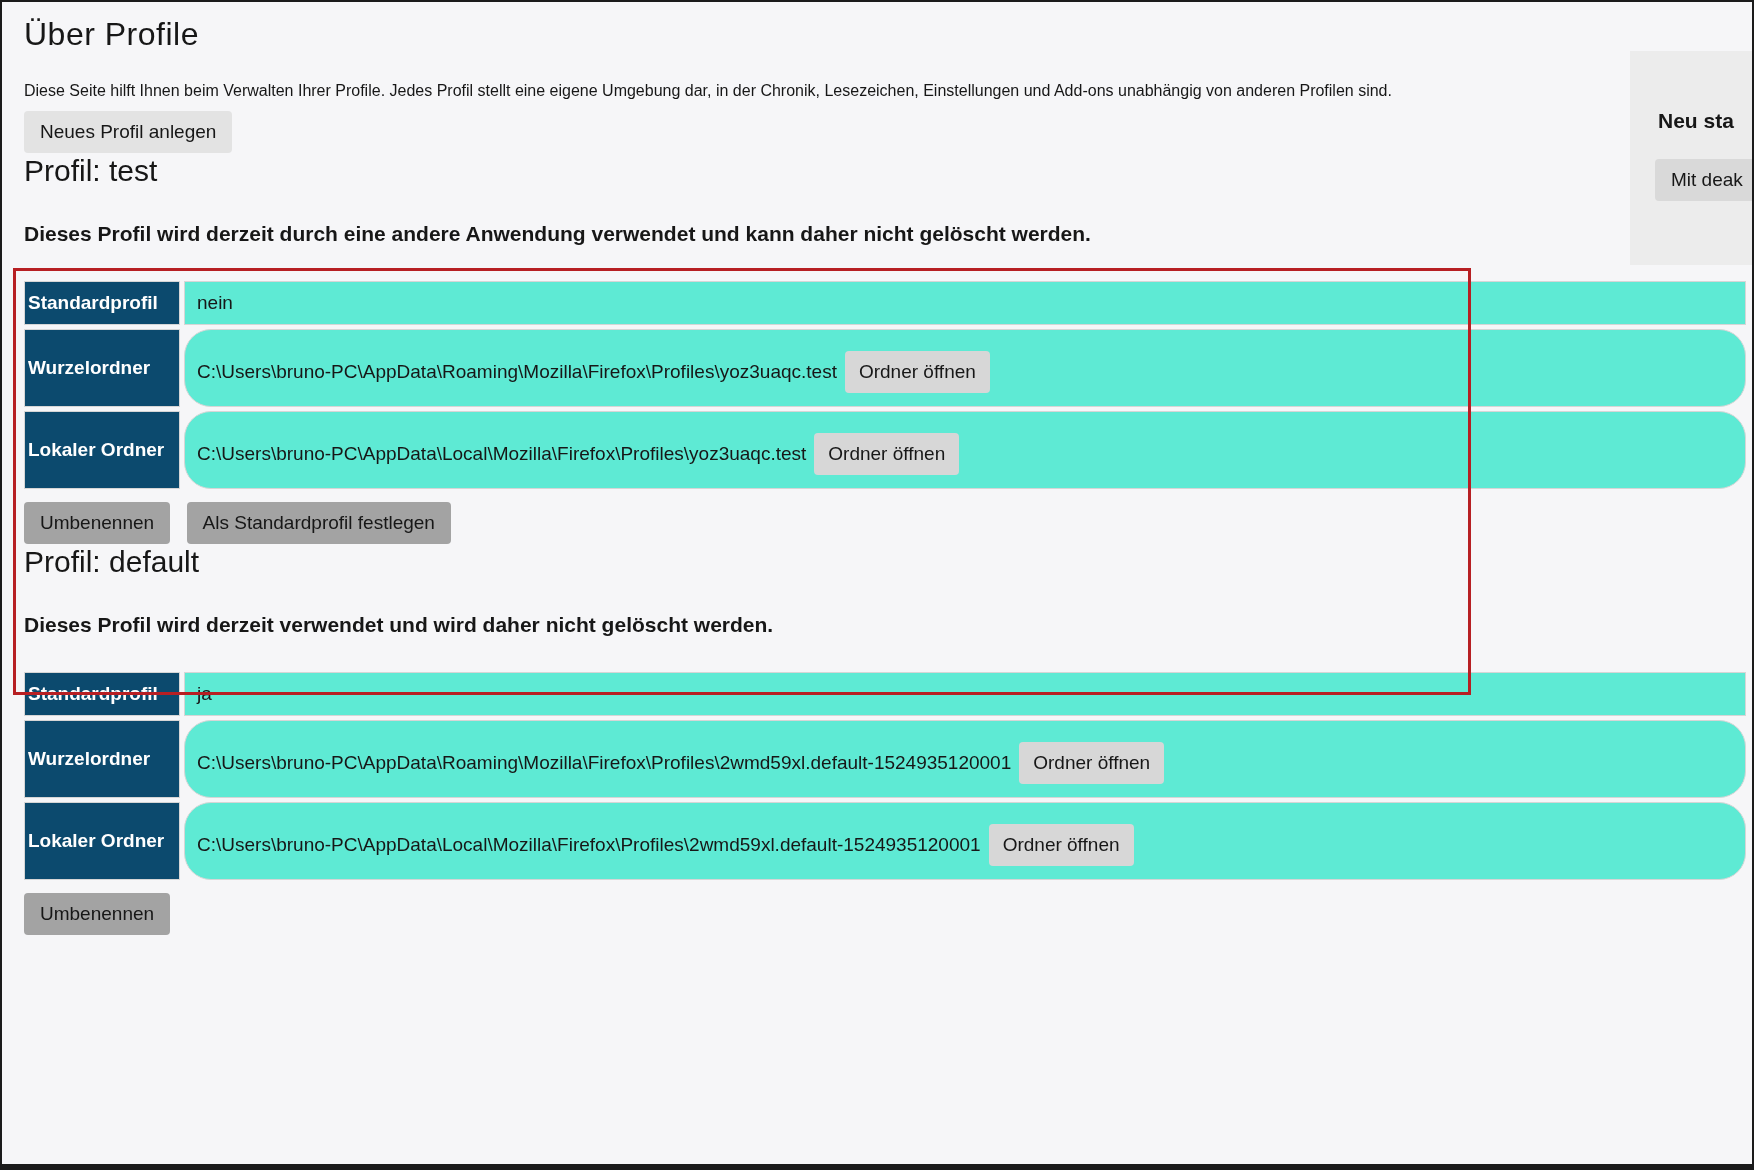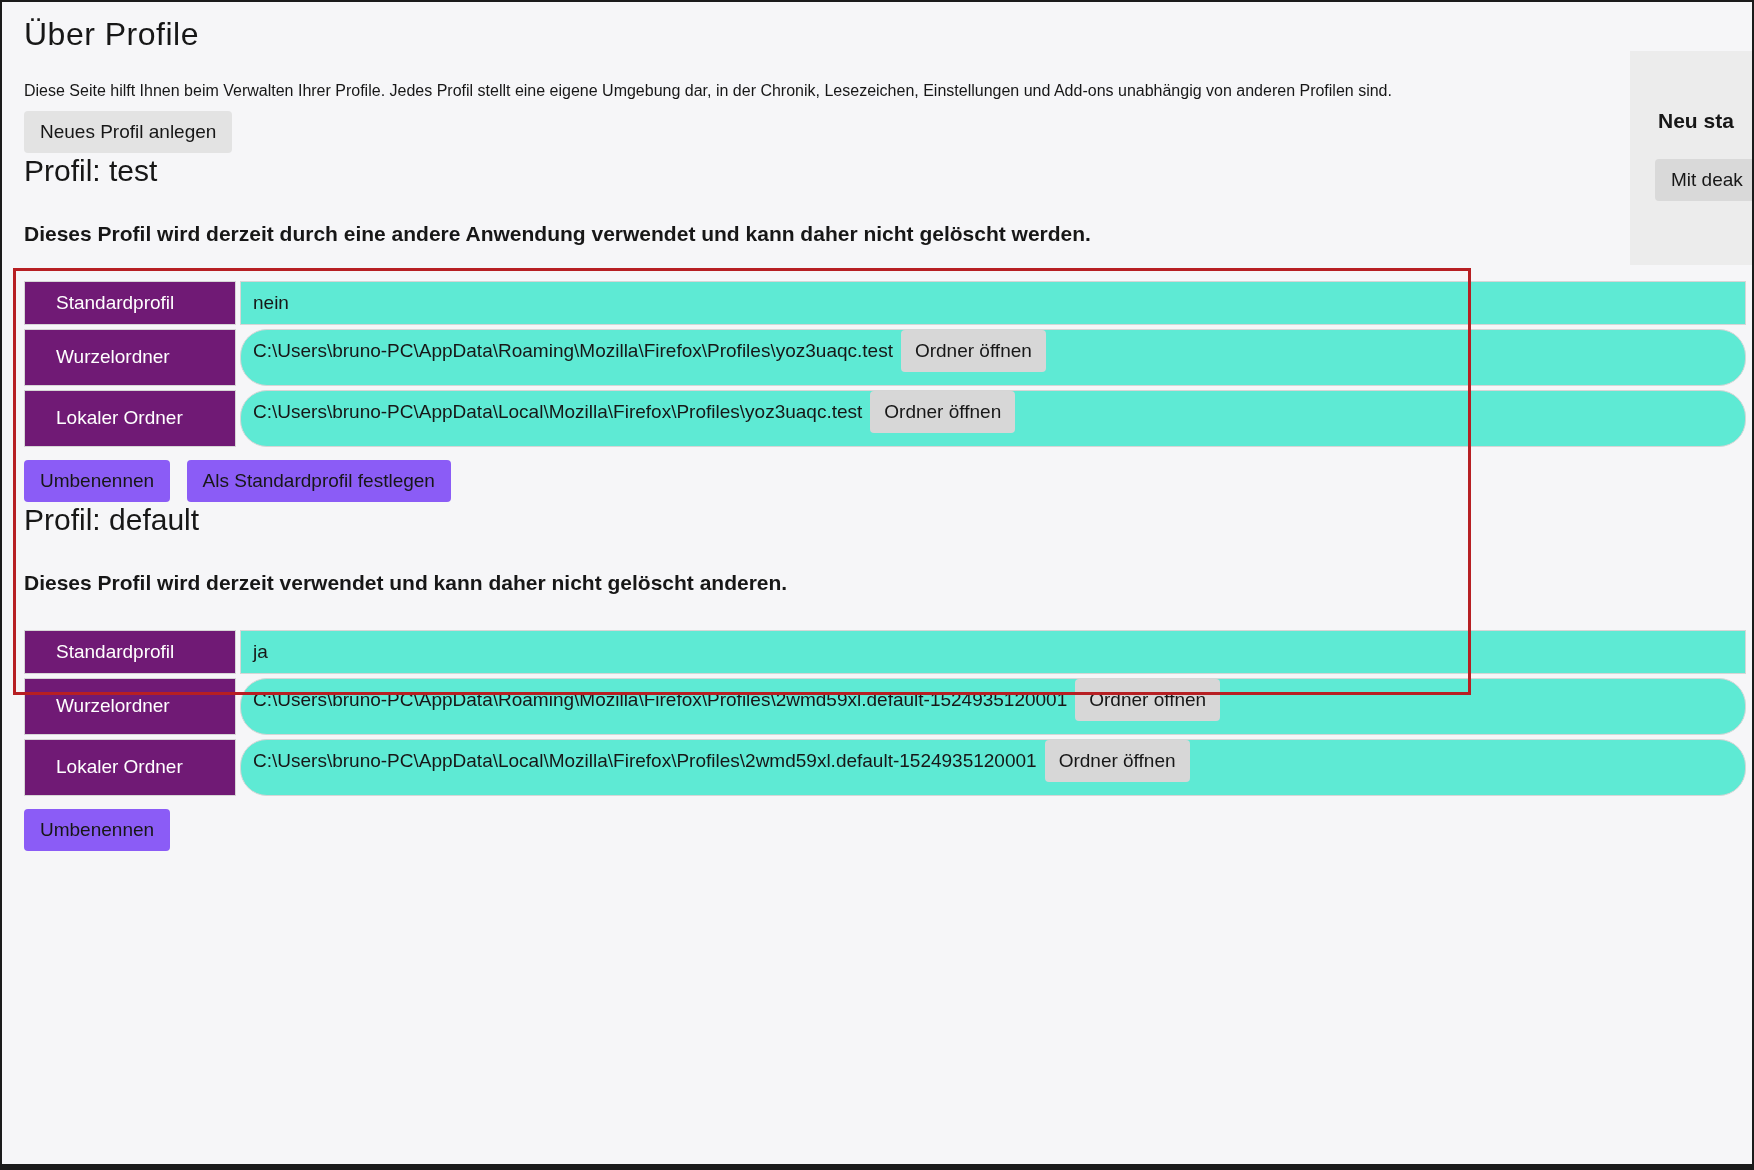--- a/index.html
+++ b/index.html
@@ -55,39 +55,39 @@
     border-spacing: 4px 4px;
     width: 100%;
     margin: 31px 0 0 -4px;
   }
   table.profile-table td {
     border: 1px solid #d6d6d6;
     font-size: 19px;
     vertical-align: middle;
   }
   td.label-cell {
-    background: #701a75;
+    background: #0c4a6e;
     border-color: #1a8cf2;
-    color: #ffffff; font-weight: 400;
-    width: 148px; padding: 10px 31px;
+    color: #ffffff; font-weight: 700;
+    width: 148px; padding: 10px 3px;
     white-space: nowrap;
   }
   td.value-cell {
     background: #5eead4;
     padding: 10px 12px;
     white-space: nowrap;
   }
-  tr.tall td.value-cell { padding-top: 0; padding-bottom: 13px; border-radius: 27px; }
+  tr.tall td.value-cell { padding-top: 21px; padding-bottom: 13px; border-radius: 27px; }
   .cell-btn {
     background: #d7d7d7;
     margin-left: 8px;
     padding: 10px 14px;
   }
   .actions { margin-top: 9px; }
-  .actions .btn { margin-right: 12px; background: #8b5cf6; }
+  .actions .btn { margin-right: 12px; background: #a3a3a3; }
 
   .highlight-box {
     position: absolute;
     left: 13px; top: 268px;
     width: 1452px; height: 421px;
     border: 3px solid #b71f23;
     pointer-events: none;
     z-index: 40;
   }
 
@@ -159,21 +159,21 @@
 
     <div class="actions">
       <button class="btn">Umbenennen</button>
       <button class="btn">Als Standardprofil festlegen</button>
     </div>
   </section>
 
   
   <section>
     <h2 class="profile-heading heading-2">Profil: default</h2>
-    <p class="warning">Dieses Profil wird derzeit verwendet und kann daher nicht gelöscht anderen.</p>
+    <p class="warning">Dieses Profil wird derzeit verwendet und wird daher nicht gelöscht werden.</p>
 
     <table class="profile-table">
       <tbody>
         <tr>
           <td class="label-cell">Standardprofil</td>
           <td class="value-cell">ja</td>
         </tr>
         <tr class="tall">
           <td class="label-cell">Wurzelordner</td>
           <td class="value-cell">

